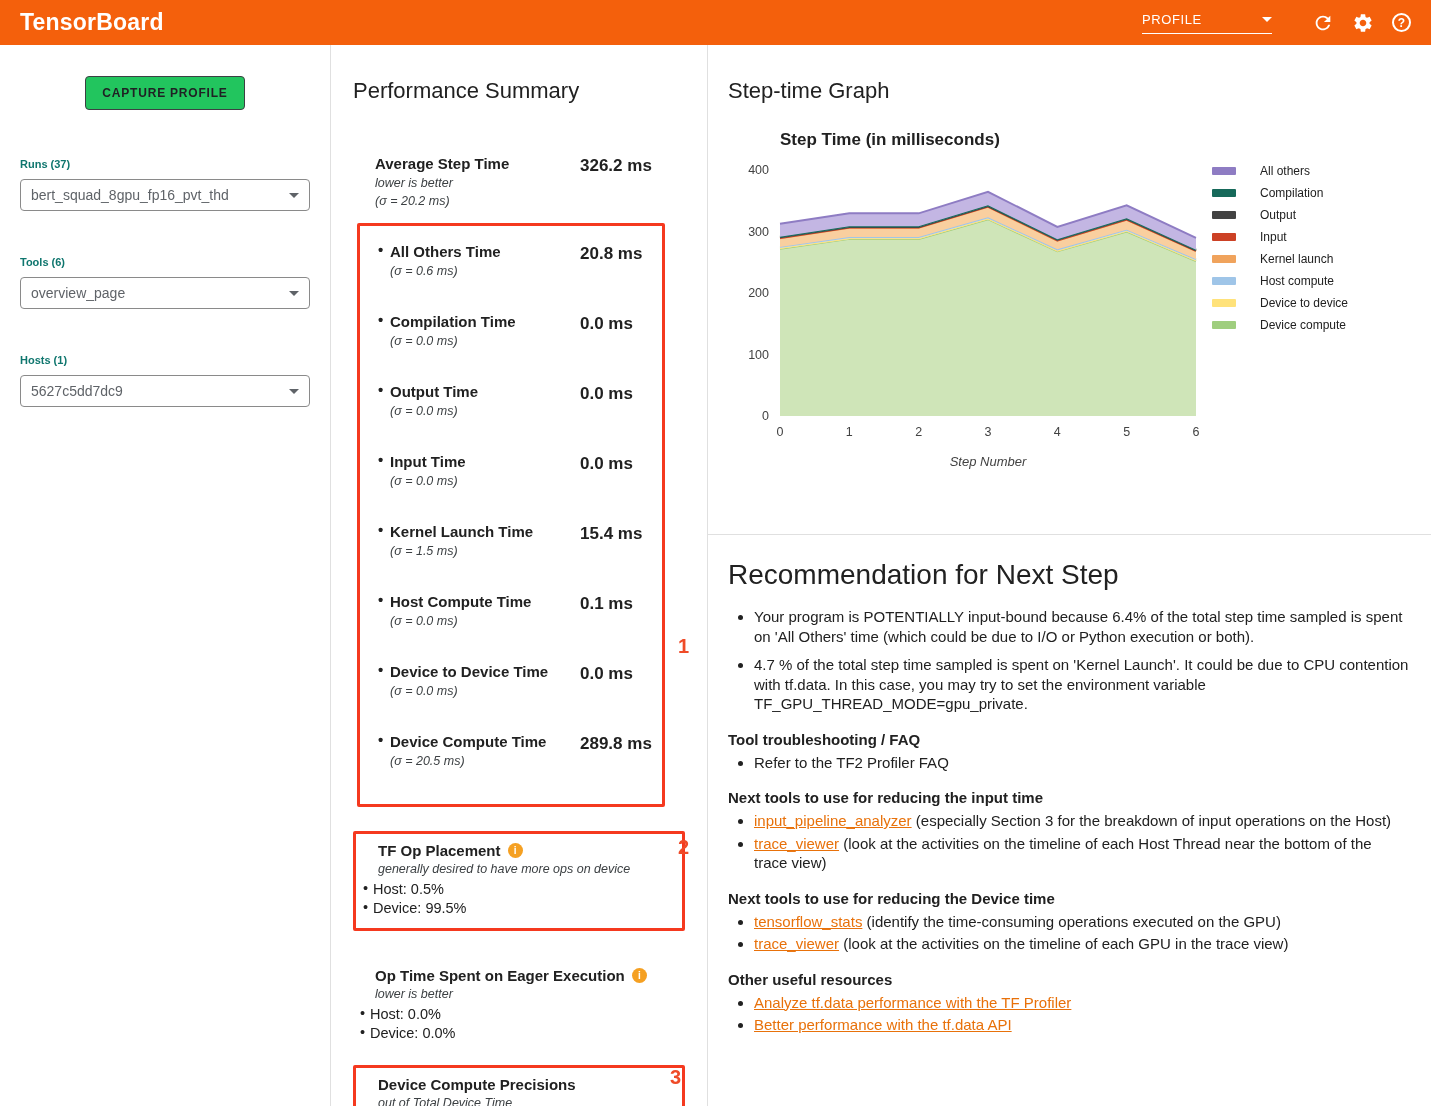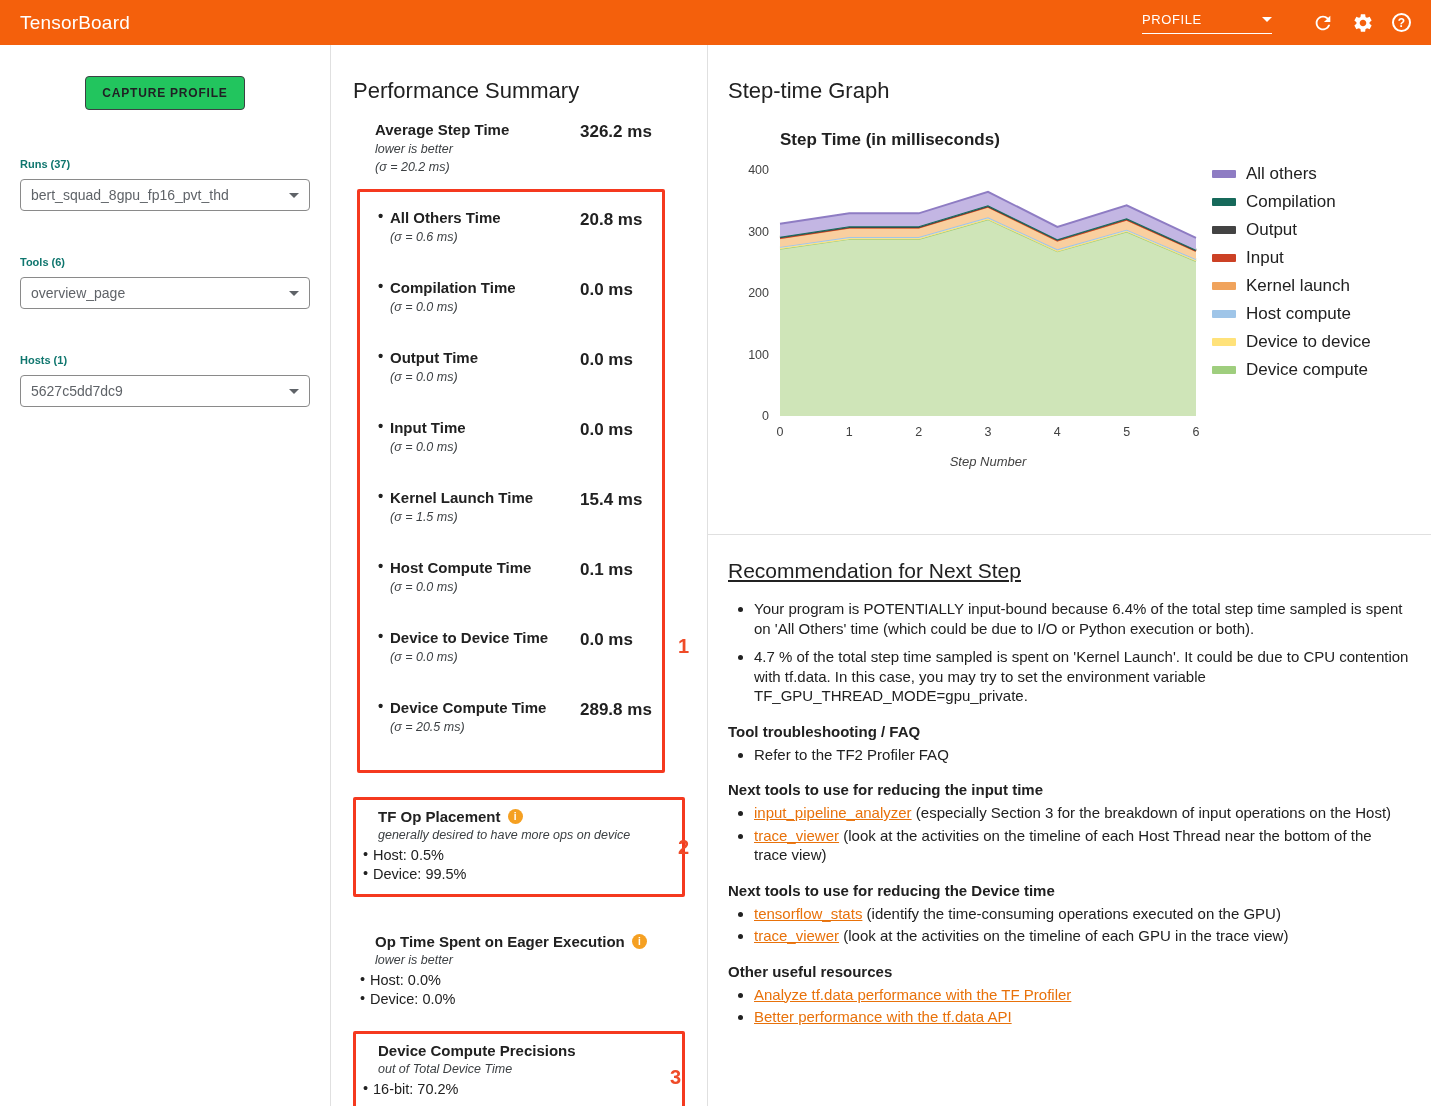--- a/index.html
+++ b/index.html
@@ -8,21 +8,21 @@
     width:1431px; height:1106px; overflow:hidden; position:relative;
     font-family:"Liberation Sans", sans-serif; background:#fff; color:#212121;
   }
 
   
   .topbar {
     position:absolute; left:0; top:0; right:0; height:45px;
     background:#f4600c; display:flex; align-items:center;
     padding:0 20px; z-index:10;
   }
-  .app-title { color:#fff; font-size:19px; font-weight:400; letter-spacing:.2px; }
+  .app-title { color:#fff; font-size:23px; font-weight:700; letter-spacing:.2px; }
   .topbar-right { margin-left:auto; display:flex; align-items:center; }
   .nav-select {
     display:flex; align-items:center; justify-content:space-between;
     width:130px; border-bottom:1px solid #fff; padding-bottom:6px;
     color:#fff; font-size:13px; letter-spacing:.6px; cursor:pointer; margin-right:22px;
   }
   .caret-white { width:0; height:0; border-left:5px solid transparent; border-right:5px solid transparent; border-top:5px solid #fff; }
   .icon-btn { background:none; border:none; padding:0; margin-left:18px; cursor:pointer; display:flex; align-items:center; }
   .help-ring {
     width:19px; height:19px; border:2px solid #fff; border-radius:50%;
@@ -53,21 +53,21 @@
   .select-value { font-size:14px; color:#5f6368; white-space:nowrap; overflow:hidden; text-overflow:ellipsis; }
   .caret-gray { width:0; height:0; border-left:5px solid transparent; border-right:5px solid transparent; border-top:5px solid #5f6368; flex:none; margin-left:8px; }
 
   
   .col-title { font-size:22px; font-weight:400; color:#212121; margin:33px 0 0 0; }
   .metric { display:flex; }
   .m-left { width:203px; flex:none; }
   .m-label { font-size:15px; font-weight:700; color:#212121; line-height:19px; }
   .m-sub { font-size:12.5px; font-style:italic; color:#3c4043; margin-top:2px; line-height:16px; }
   .m-value { font-size:17px; font-weight:700; color:#212121; padding-top:2px; }
-  .metric-avg { margin:16px 0 14px 22px; }
+  .metric-avg { margin:50px 0 14px 22px; }
   .metric-avg .m-left { width:205px; }
 
   .redbox { border:3px solid #f5391f; border-radius:2px; background:#fff; }
   .box-metrics { margin-left:4px; width:308px; padding:16px 0 2px 18px; }
   .metric-row { margin-bottom:33px; }
   .metric-row .m-left { width:202px; padding-left:12px; position:relative; }
   .metric-row .m-left::before { content:"•"; position:absolute; left:0; top:-1px; font-size:15px; font-weight:700; }
 
   .box-small { margin-top:24px; width:332px; padding:8px 10px 10px 5px; }
   .blk-title { font-size:15px; font-weight:700; margin-left:17px; display:flex; align-items:center; }
@@ -88,25 +88,25 @@
 
   
   .chart-section { height:490px; border-bottom:1px solid #e0e0e0; padding:33px 20px 0 20px; }
   .chart-wrap { display:flex; margin-top:26px; }
   .chart-title { font-size:17px; font-weight:700; color:#212121; margin:0 0 4px 52px; }
   .tick { font-size:12.5px; fill:#424242; font-family:"Liberation Sans", sans-serif; }
   .axis-label { font-size:13px; fill:#424242; font-style:italic; font-family:"Liberation Sans", sans-serif; }
   .chart-legend { margin:34px 0 0 8px; }
   .legend-row { display:flex; align-items:center; margin-bottom:8px; }
   .legend-swatch { width:24px; height:8px; border-radius:1px; flex:none; }
-  .legend-label { font-size:17px; color:#212121; margin-left:10px; white-space:nowrap; }
+  .legend-label { font-size:12px; color:#212121; margin-left:24px; white-space:nowrap; }
 
   
   .reco { padding:24px 22px 0 20px; }
-  .reco h2 { font-size:21px; font-weight:400; margin:0 0 16px 0;text-decoration:underline; }
+  .reco h2 { font-size:28px; font-weight:400; margin:0 0 16px 0; }
   .reco ul { margin:0 0 0 0; padding-left:26px; }
   .reco li { font-size:15px; line-height:19.5px; margin-bottom:9px; color:#212121; }
   .reco .tight li { margin-bottom:3px; }
   .sec-head { font-size:15px; font-weight:700; margin:17px 0 5px 0; }
   a.link { color:#e8710a; text-decoration:underline; cursor:pointer; }
 </style>
 </head>
 <body>
 
 <header class="topbar">

